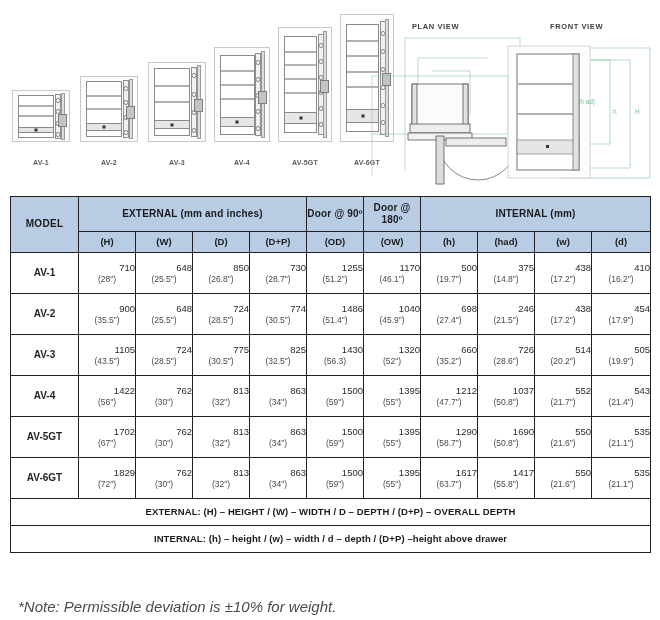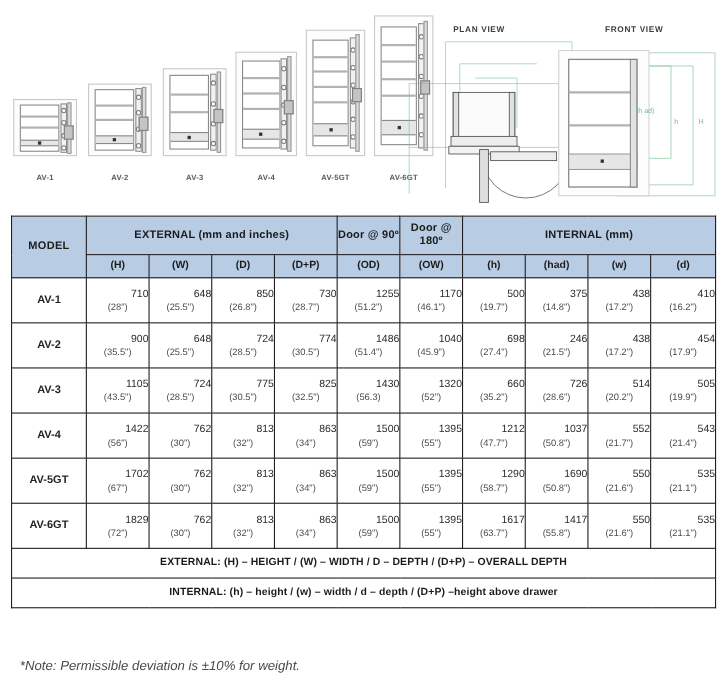--- a/index.html
+++ b/index.html
@@ -74,21 +74,21 @@
   .th-model{font-size:10px;letter-spacing:.3px;}
   td.model{font-weight:bold;font-size:10px;}
   td.cell{height:40px;}
   .mm{display:block;font-size:9.5px;color:#2b2b2b;text-align:right;}
   .inch{display:block;font-size:8.5px;color:#4a4a4a;}
   td.legend{
     height:26px;font-size:9.5px;font-weight:bold;letter-spacing:.1px;color:#1b1b1b;
   }
   .note{
     position:absolute;left:18px;top:598px;
-    font-size:12px;font-style:italic;color:#4a4a4a;
+    font-size:15px;font-style:italic;color:#4a4a4a;
   }
 </style>
 </head>
 <body>
 
 <div class="illus-band">
 
   <div class="safes">
     <div class="safe-item" style="left:4px;width:58px;height:52px;">
       <div class="safe-box" style="width:58px;height:52px;">

